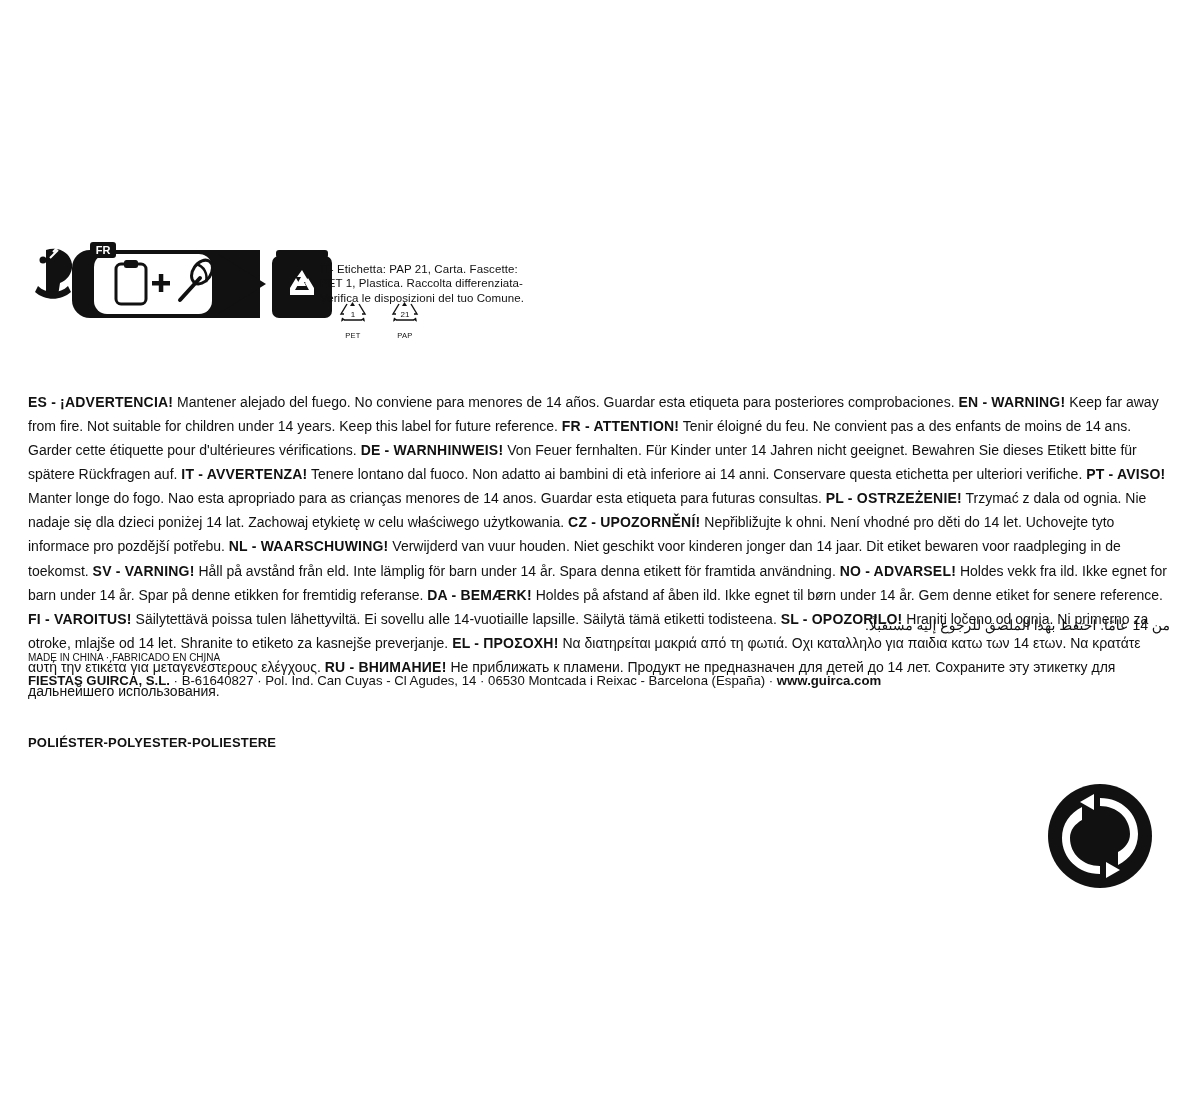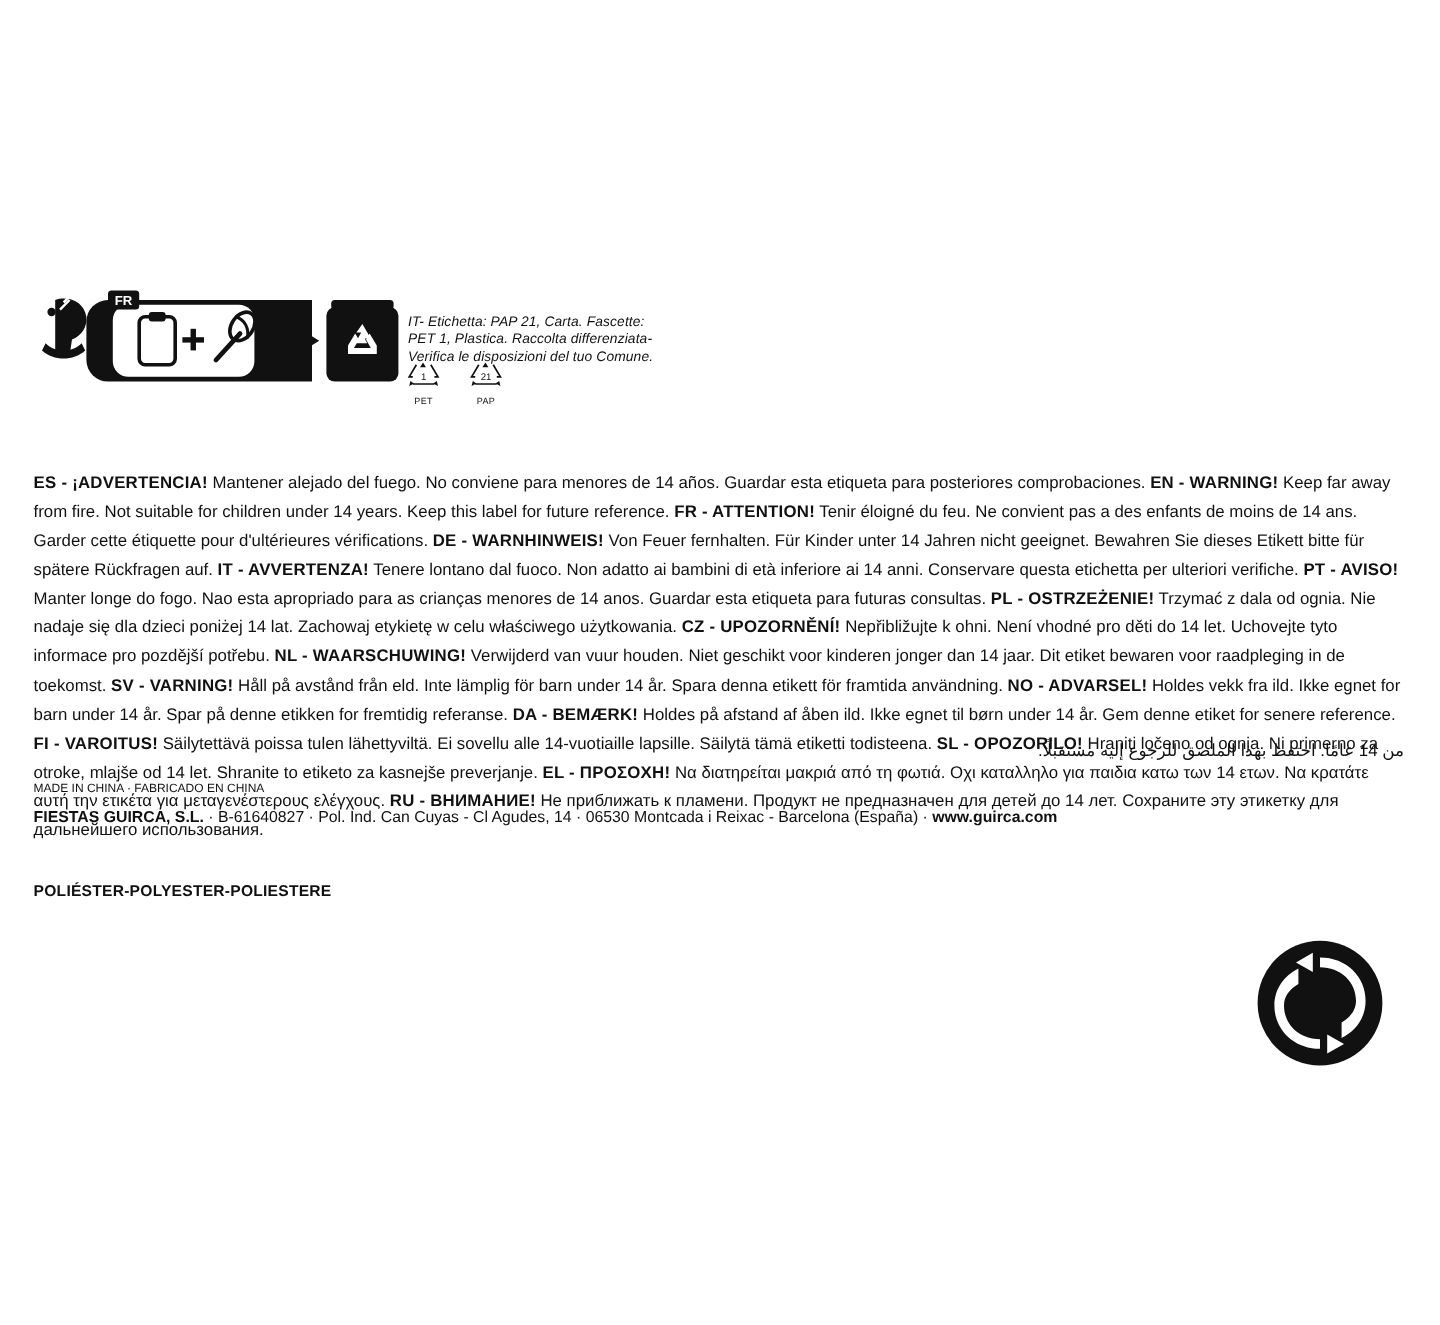--- a/index.html
+++ b/index.html
@@ -21,28 +21,27 @@
     position: absolute;
     left: 28px;
     top: 236px;
     width: 500px;
     height: 96px;
   }
   .pkg-svg { display: block; }
 
   #pkg-note {
     position: absolute;
-    left: 340px;
+    left: 320px;
     top: 262px;
     width: 210px;
     font-size: 11.5px;
     line-height: 1.25;
     color: #111;
     letter-spacing: 0.1px;
-    font-style: italic;
   }
 
   #pkg-codes {
     position: absolute;
     left: 336px;
     top: 300px;
     display: flex;
     gap: 18px;
     align-items: flex-end;
   }

